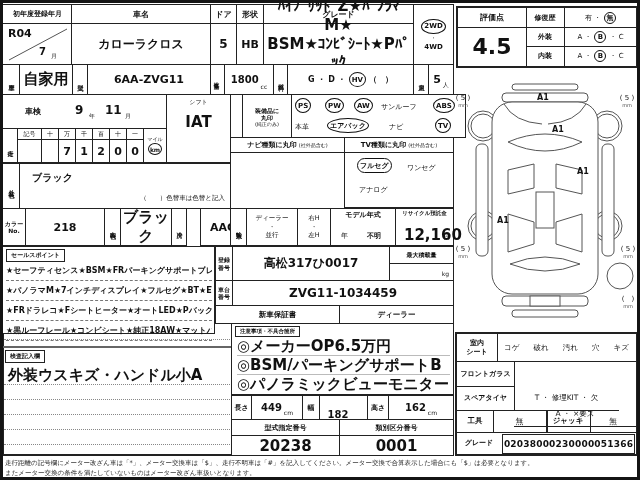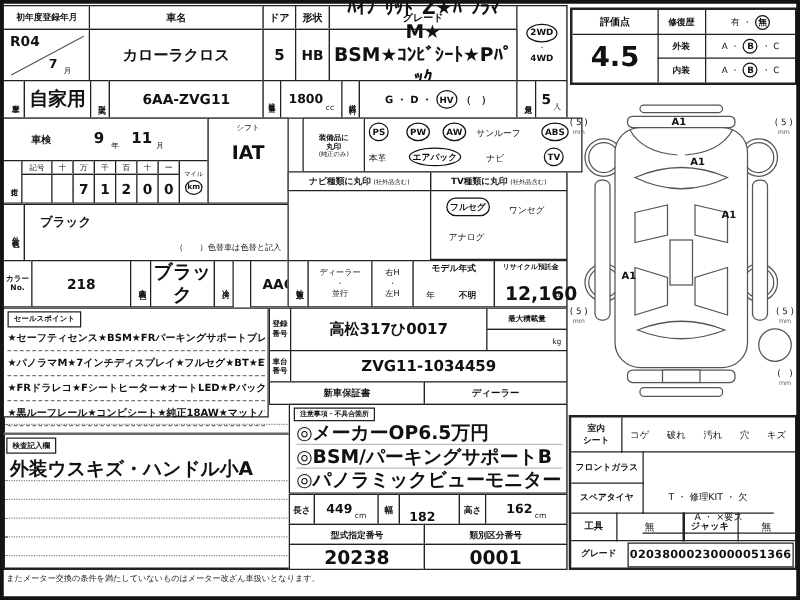--- a/index.html
+++ b/index.html
@@ -332,15 +332,16 @@
     <div style="position:absolute;left:57px;top:52px;width:105px;height:24px;border-bottom:1px solid #222;" class="cc f75">T ・ 修理KIT ・ 欠</div>
     <div style="position:absolute;left:0;top:76px;width:36px;height:22px;border-right:1px solid #222;border-bottom:1px solid #222;" class="cc f75 b">工具</div>
     <div style="position:absolute;left:36px;top:76px;width:53px;height:22px;border-right:2px solid #222;border-bottom:1px solid #222;" class="cc f8">無</div>
     <div style="position:absolute;left:89px;top:76px;width:44px;height:22px;border-right:1px solid #222;border-bottom:1px solid #222;" class="cc f75 b">ジャッキ</div>
     <div style="position:absolute;left:133px;top:76px;width:46px;height:22px;border-bottom:1px solid #222;" class="cc f8">無</div>
     <div style="position:absolute;left:0;top:98px;width:44px;height:22px;" class="cc f7 b">グレード</div>
     <div style="position: absolute; left: 45px; top: 100px; width: 131px; height: 18px; border: 1.5px solid rgb(34, 34, 34); letter-spacing: 0.2px; font-size: 9px;" class="cc b">02038000230000051366</div>
   </div>
 
   <div style="position:absolute;left:5px;top:459px;width:632px;line-height:1.5;color:#222;" class="f65">
+    <div style="white-space:nowrap;overflow:hidden;">走行距離の記号欄にメーター改ざん車は「*」、メーター交換車は「$」、走行不明車は「#」を記入してください。メーター交換で合算表示した場合にも「$」は必要となります。</div>
     <div style="white-space:nowrap;overflow:hidden;">またメーター交換の条件を満たしていないものはメーター改ざん車扱いとなります。</div>
   </div>
 </div>
 
 </body></html>

